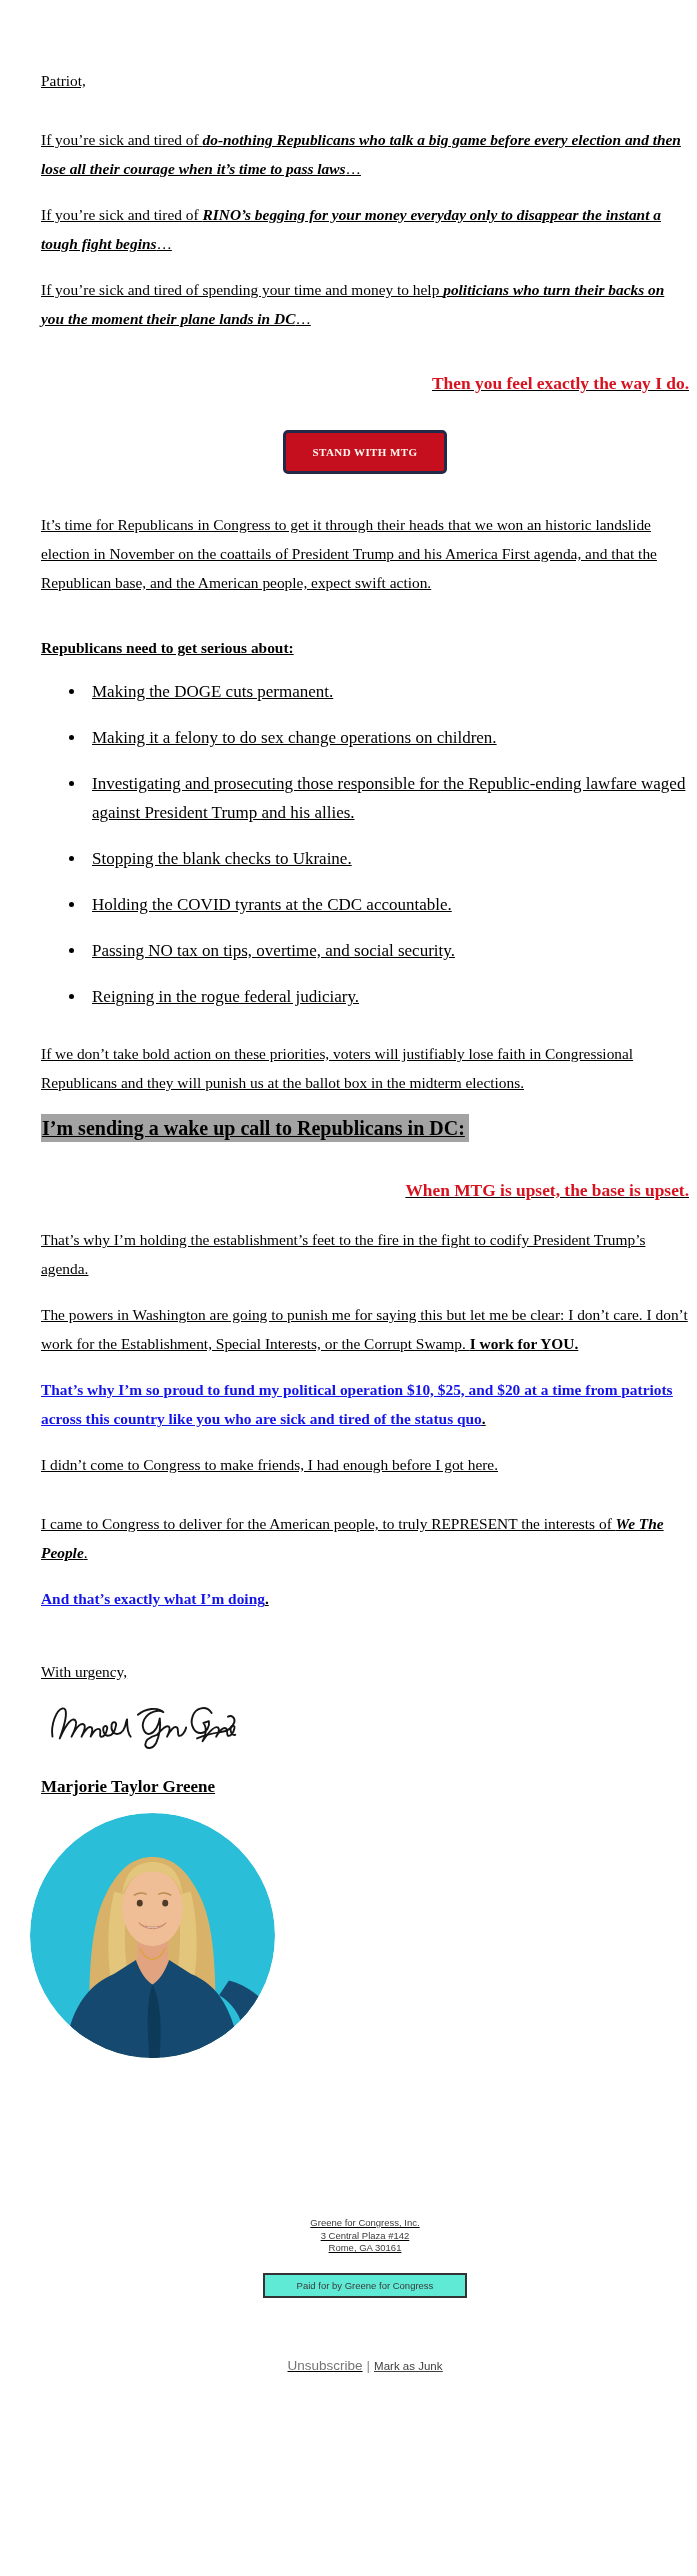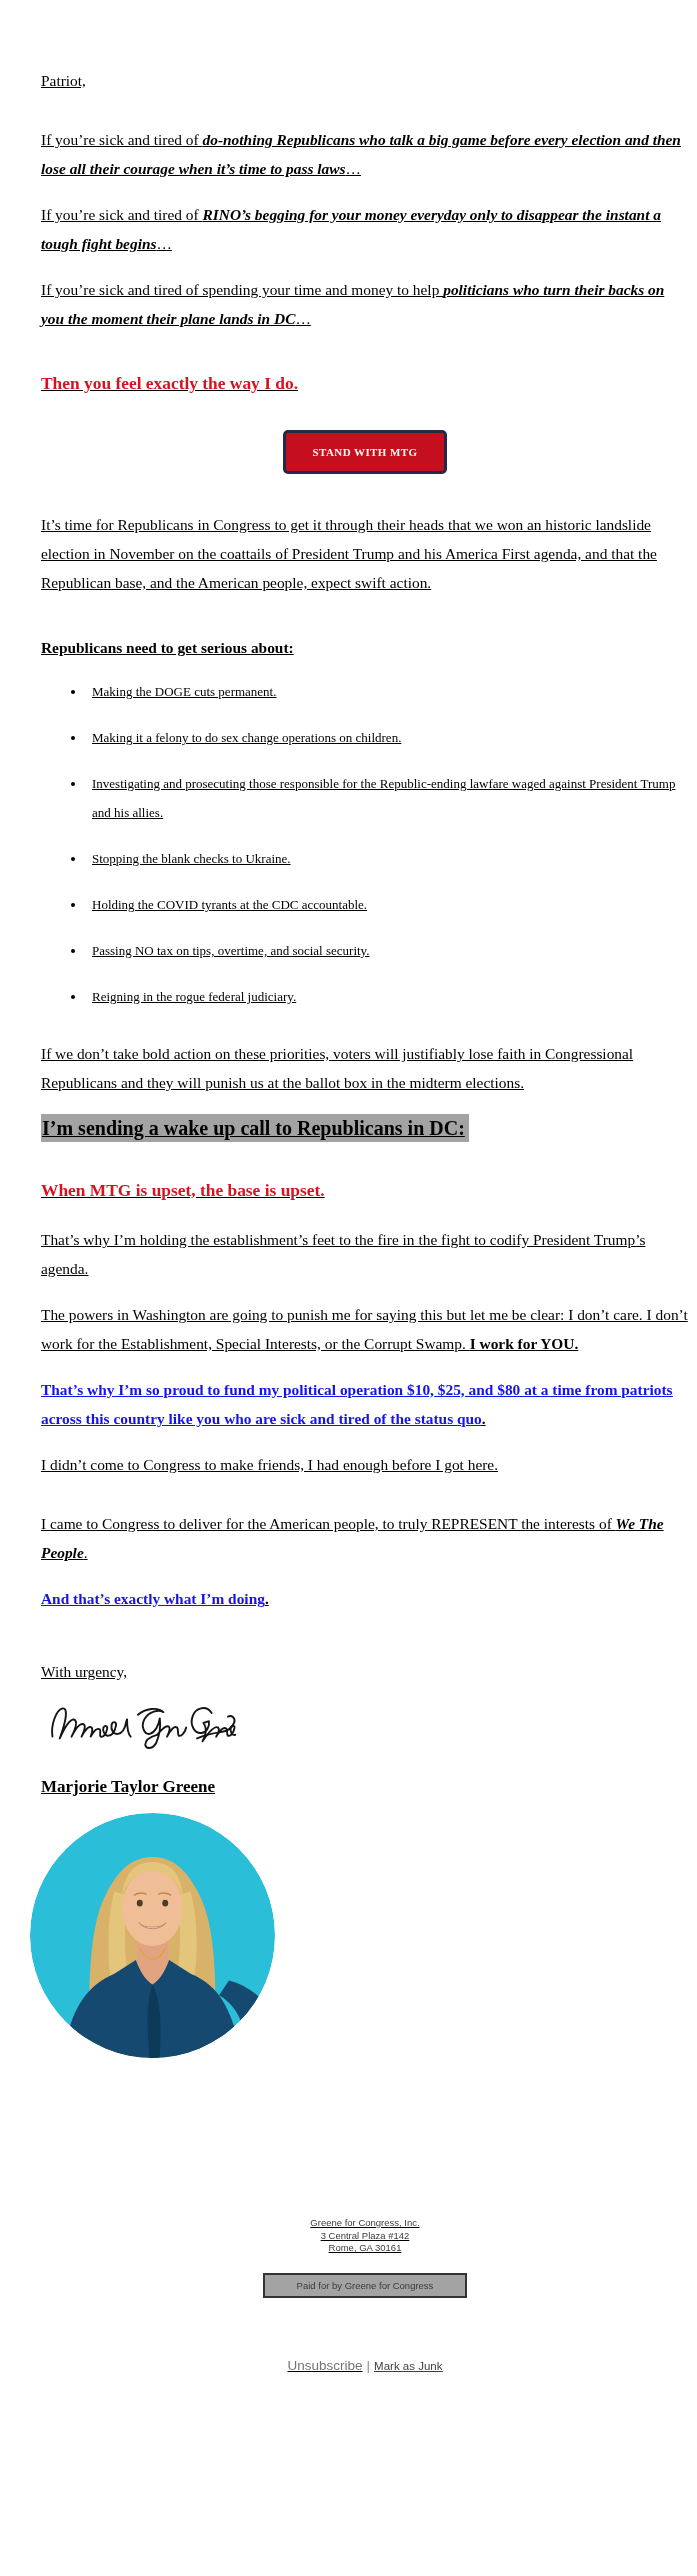--- a/index.html
+++ b/index.html
@@ -15,63 +15,63 @@
     box-sizing:border-box;
     border-bottom:2px solid #c9d9e4;
     text-decoration:underline;
   }
   .content{padding:50px 25px 0 25px;}
   p.body{font-size:15.4px;line-height:29px;margin:0 0 17px 0;}
   p.salutation{margin-bottom:30px;}
   .emph{font-weight:bold;font-style:italic;}
   .bold{font-weight:bold;}
   .heading-red{
-    color:#D8121F;text-align:left;font-weight:bold;
+    color:#D8121F;text-align:right;font-weight:bold;
     font-size:17.4px;line-height:29px;margin:36px 0 32px 0;
   }
   .heading-red2{margin:32px 0 20px 0;}
   .btn-row{text-align:center;margin:0 0 36px 0;}
   .btn{
     display:inline-block;
     background:#C50F1F;
     border:3px solid #232A47;
     border-radius:5px;
     color:#FFF8EE;
     font-family:"Liberation Serif", serif;
     font-weight:bold;
     font-size:11px;
     letter-spacing:0.4px;
     padding:13px 27px;
     text-decoration:none;
     cursor:pointer;
   }
   .list-heading{font-weight:bold;font-size:15.4px;line-height:29px;margin:36px 0 0 0;}
   ul.priorities{margin:15px 0 28px 0;padding-left:45px;}
-  ul.priorities li{font-size:13px;line-height:29px;margin-bottom:17px;padding-left:6px;}
+  ul.priorities li{font-size:17px;line-height:29px;margin-bottom:17px;padding-left:6px;}
   .hl-row{margin:0 0 0 0;line-height:29px;}
   .hl{
     background:#a3a3a3;font-weight:bold;font-size:20px;
     padding:3px 4px 3px 1px;
   }
   p.linkline{font-weight:bold;}
   .link{color:#1414E8;font-weight:bold;text-decoration:underline;cursor:pointer;}
   .suffix{color:#000;font-weight:bold;}
   p.p11{margin-top:30px;}
   p.closing{margin:44px 0 0 0;}
   .sig-wrap{margin:8px 0 0 6px;}
   .name{font-weight:bold;font-size:17px;line-height:29px;margin:16px 0 0 0;}
   .photo{
     width:245px;height:245px;border-radius:50%;
     overflow:hidden;margin:12px 0 0 -11px;
   }
   .footer{text-align:center;font-family:"Liberation Sans", sans-serif;color:#3b3b3b;}
   .addr{margin-top:159px;font-size:9.5px;line-height:12.5px;}
   .paidbox{
     display:inline-block;margin-top:18px;border:2px solid #333;
-    padding:5px 32px;font-size:9.5px;color:#3b3b3b;background:#a3a3a3;
+    padding:5px 32px;font-size:9.5px;color:#3b3b3b;background:#5eead4;
   }
   .unsub-row{margin-top:60px;font-size:13.5px;color:#757575;}
   .unsub-link{color:#757575;text-decoration:none;cursor:pointer;}
   .sep{color:#8a8a8a;padding:0 4px;}
   .junk-link{color:#3f3f3f;font-size:11.5px;text-decoration:underline;cursor:pointer;}
 </style>
 </head>
 <body>
 
 <div class="page">
@@ -109,21 +109,21 @@
 
     <p class="body hl-row"><span class="hl">I’m sending a wake up call to Republicans in DC:</span></p>
 
     <div class="heading-red heading-red2">When MTG is upset, the base is upset.</div>
 
 
     <p class="body">That’s why I’m holding the establishment’s feet to the fire in the fight to codify President Trump’s agenda.</p>
 
     <p class="body"><span>The powers in Washington are going to punish me for saying this but let me be clear: I don’t care. I don’t work for the Establishment, Special Interests, or the Corrupt Swamp. </span><span class="bold">I work for YOU.</span></p>
 
-    <p class="body linkline"><a class="link">That’s why I’m so proud to fund my political operation $10, $25, and $80 at a time from patriots across this country like you who are sick and tired of the status quo</a><span class="suffix">.</span></p>
+    <p class="body linkline"><a class="link">That’s why I’m so proud to fund my political operation $10, $25, and $20 at a time from patriots across this country like you who are sick and tired of the status quo</a><span class="suffix">.</span></p>
 
     <p class="body">I didn’t come to Congress to make friends, I had enough before I got here.</p>
 
     <p class="body p11"><span>I came to Congress to deliver for the American people, to truly REPRESENT the interests of </span><span class="emph">We The People</span><span>.</span></p>
 
     <p class="body linkline"><a class="link">And that’s exactly what I’m doing</a><span class="suffix">.</span></p>
 
     <p class="body closing">With urgency,</p>
 
     <div class="sig-wrap">

